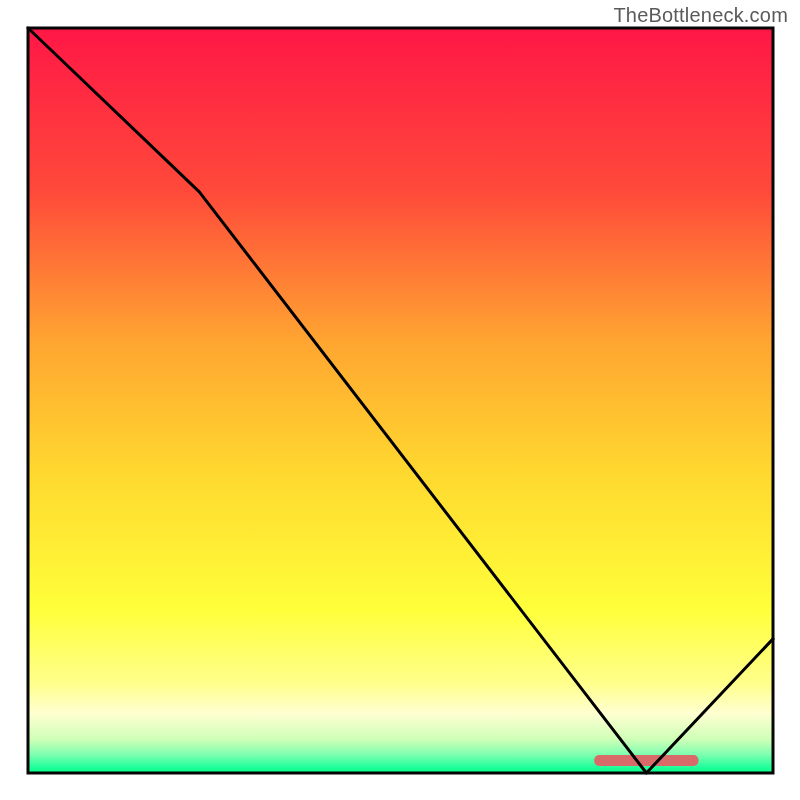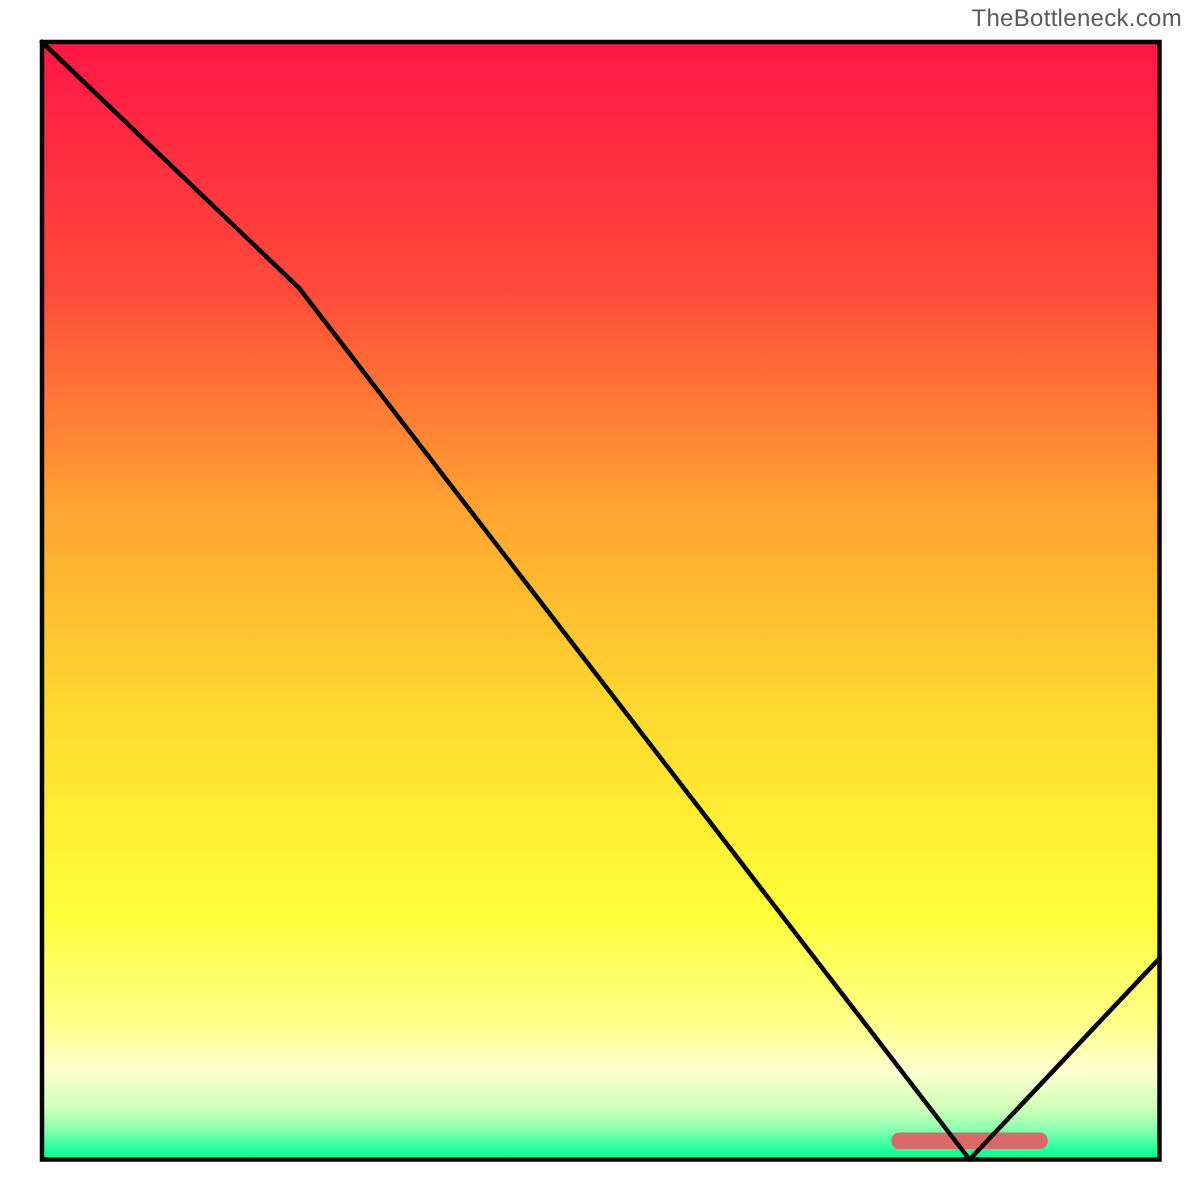--- a/index.html
+++ b/index.html
@@ -14,21 +14,21 @@
   .chart-wrap {
     position: relative;
     width: 800px;
     height: 800px;
   }
   .watermark {
     position: absolute;
     top: 4px;
     right: 12px;
     color: #5a5a5a;
-    font-size: 16px;
+    font-size: 20px;
     font-weight: 400;
     letter-spacing: 0.2px;
     z-index: 10;
   }
   svg.chart-svg {
     position: absolute;
     left: 0;
     top: 0;
     width: 800px;
     height: 800px;

